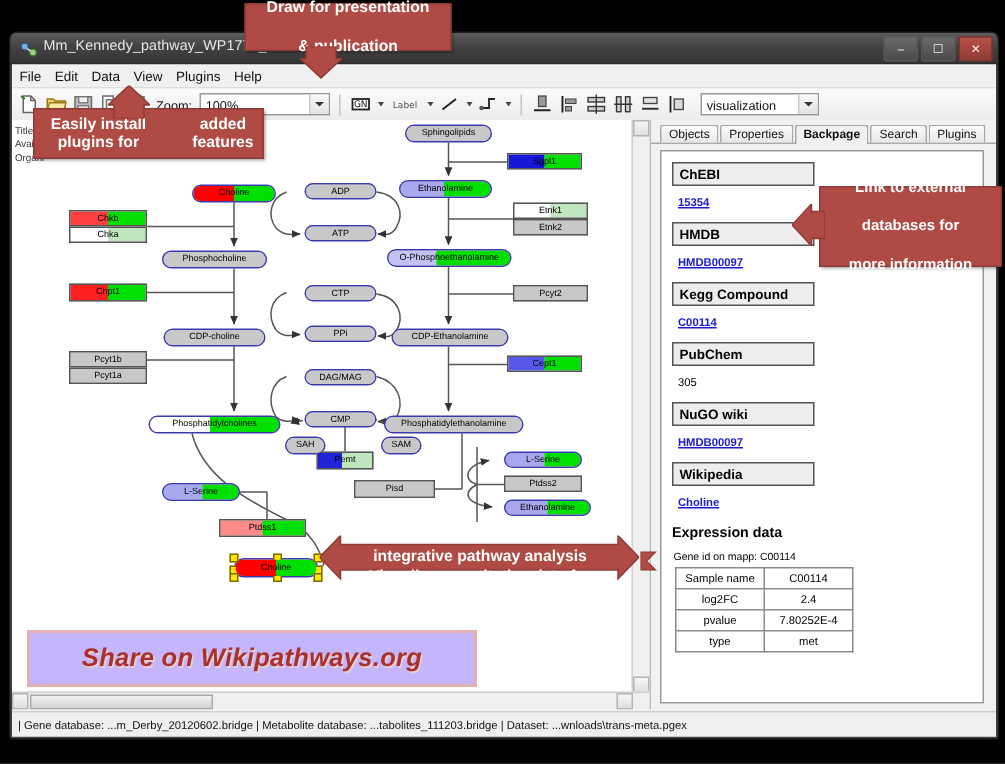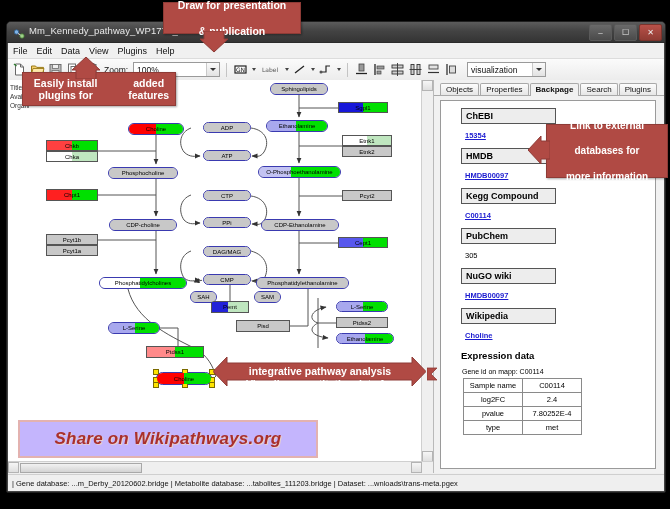--- a/index.html
+++ b/index.html
@@ -69,21 +69,21 @@
   svg.wires{position:absolute;left:0;top:0;width:425px;height:410px;z-index:0;}
 
   
   .tabstrip{position:relative;height:15px;background:#f1f1f1;border-bottom:1px solid #a9a9a9;
             display:flex;align-items:flex-end;padding-left:6px;gap:1px;}
   .tab{font-size:8px;padding:1px 5px 1px 5px;border:1px solid #a9a9a9;border-bottom:none;
        background:linear-gradient(180deg,#fdfdfd,#e6e6e6);color:#111;border-radius:2px 2px 0 0;}
   .tab.active{background:#f1f1f1;position:relative;top:1px;padding-bottom:2px;font-weight:bold;}
   .backpage{position:absolute;left:6px;top:20px;right:8px;bottom:4px;background:#fff;
             border:1px solid #9a9a9a;overflow:hidden;}
-  .bp-inner{padding:7px 8px 4px 20px;}
+  .bp-inner{padding:7px 8px 4px 7px;}
   .dbhead{width:95px;border:1px solid #555;background:#ededed;font-size:9px;font-weight:bold;
           color:#000;padding:2px 4px;margin-top:6px;box-sizing:border-box;}
   .dbhead:first-child{margin-top:0;}
   .dblink{font-size:7.5px;color:#1a1ad0;text-decoration:underline;margin:3px 0 0 4px;display:inline-block;font-weight:bold;}
   .dbplain{font-size:7.5px;color:#000;margin:3px 14px 0 4px;display:inline-block;}
   .exprhead{font-size:9.5px;font-weight:bold;color:#000;margin:8px 0 0 0;}
   .geneid{font-size:7px;color:#000;margin:7px 0 3px 1px;}
   table.expr{border-collapse:collapse;margin-left:2px;}
   table.expr td{border:1px solid #8a8a8a;font-size:7.5px;text-align:center;
                 padding:2px 5px;color:#000;min-width:48px;font-weight:normal;}

